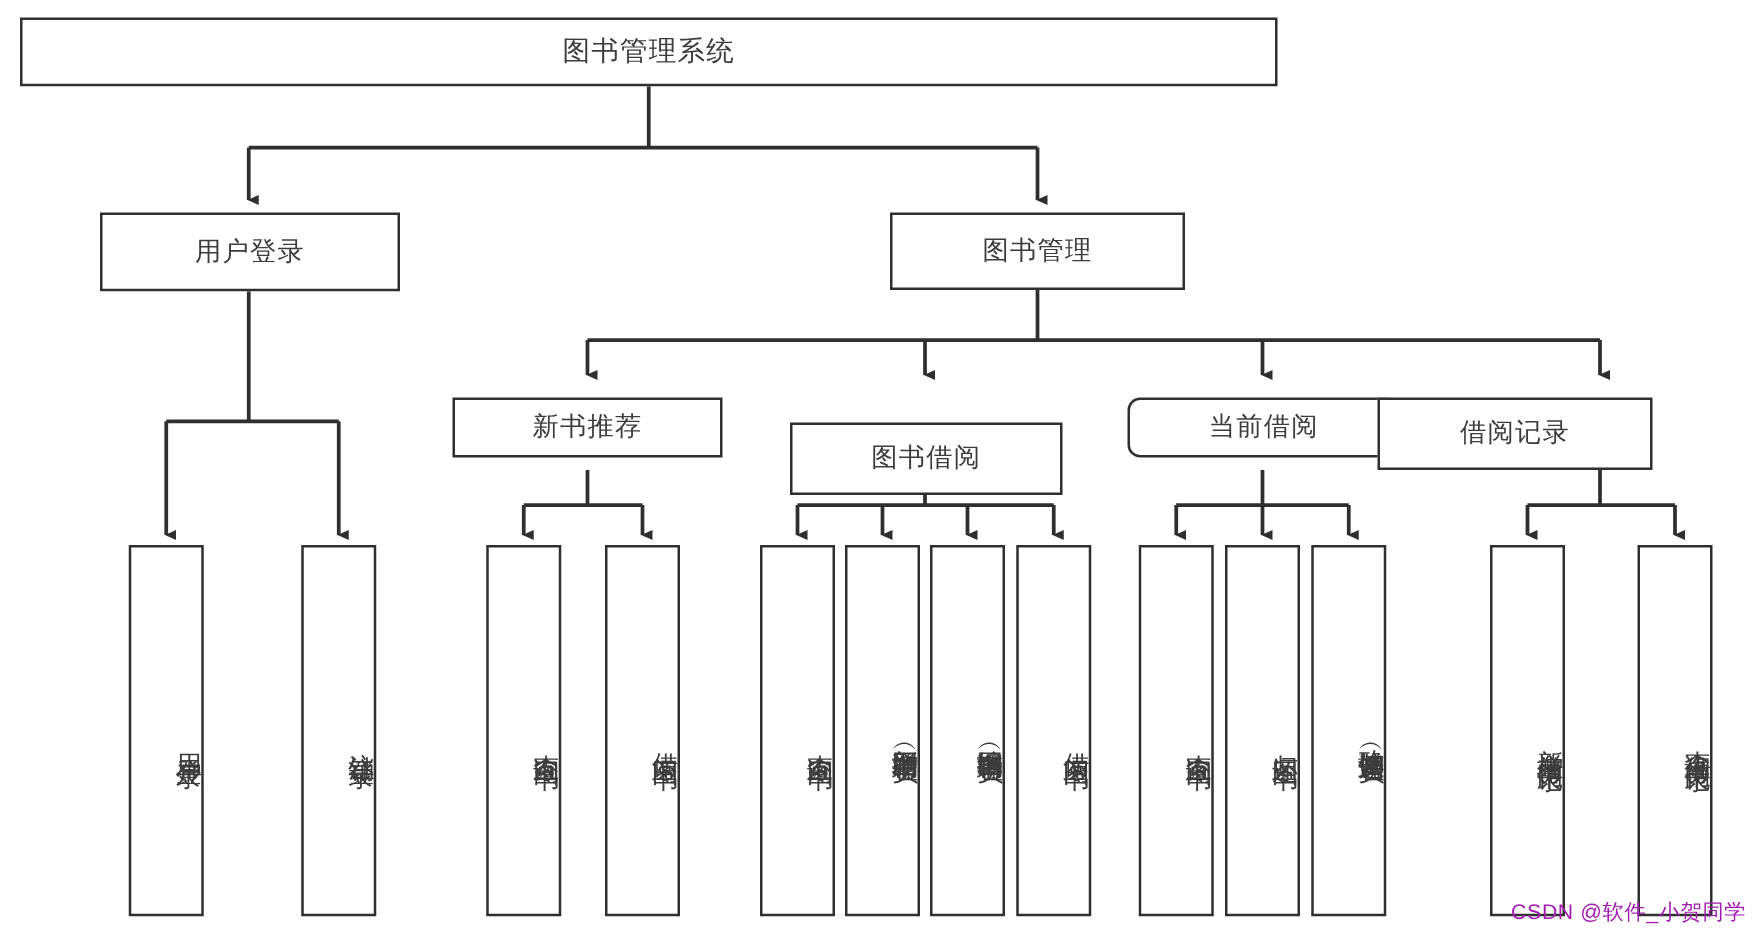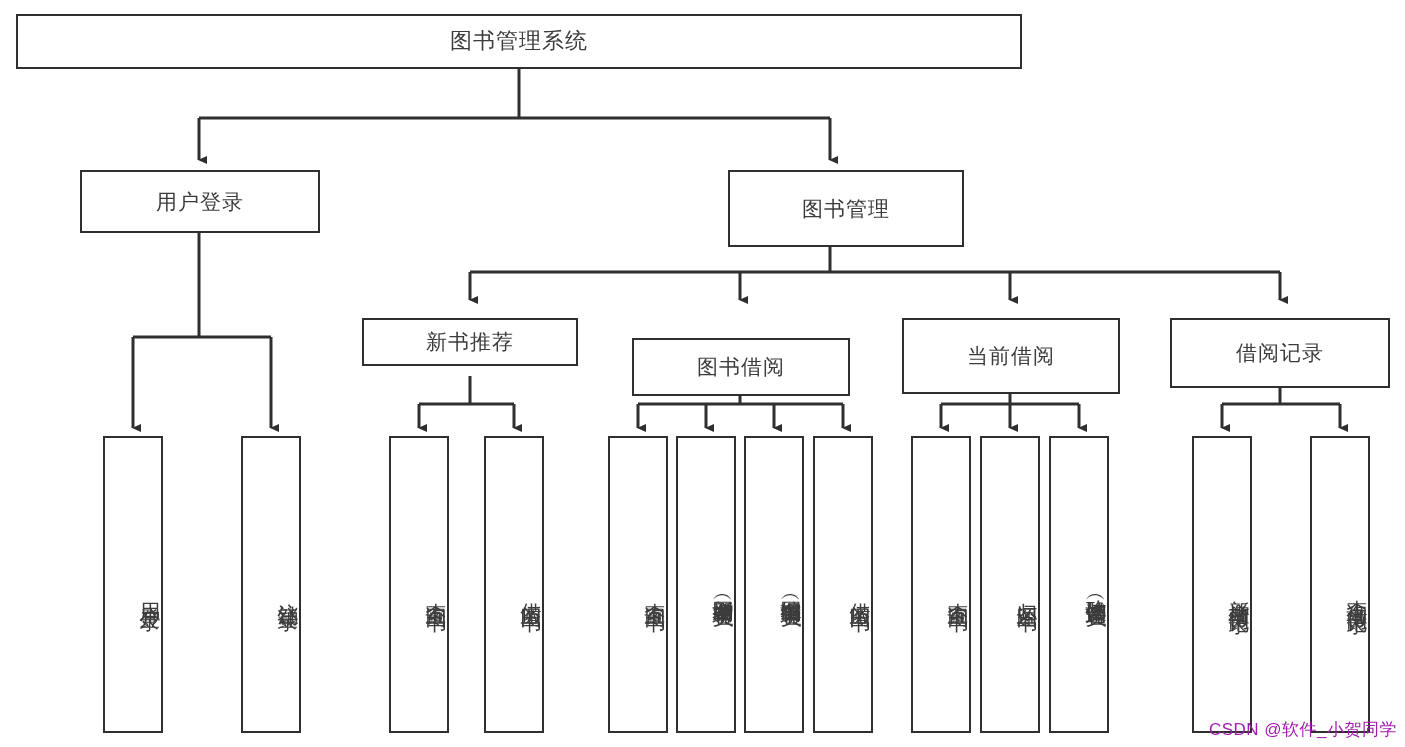--- a/index.html
+++ b/index.html
@@ -124,34 +124,34 @@
     </g>
   </svg>
 
   <div class="node h root" style="left:16px; top:14px; width:1006px; height:55px;">
     <span>图书管理系统</span>
   </div>
 
   <div class="node h" style="left:80px; top:170px; width:240px; height:63px;">
     <span>用户登录</span>
   </div>
-  <div class="node h" style="left:712px; top:170px; width:236px; height:77px;margin-left:16px;">
+  <div class="node h" style="left:712px; top:170px; width:236px; height:62px;">
     <span>图书管理</span>
   </div>
 
   <div class="node h" style="left:362px; top:318px; width:216px; height:48px;">
     <span>新书推荐</span>
   </div>
   <div class="node h" style="left:632px; top:318px; width:218px; height:58px;margin-top:20px;">
     <span>图书借阅</span>
   </div>
-  <div class="node h" style="left:902px; top:318px; width:218px; height:76px;">
+  <div class="node h" style="left:902px; top:318px; width:218px; height:48px;border-radius:10px;">
     <span>当前借阅</span>
   </div>
-  <div class="node h" style="left:1170px; top:318px; width:220px; height:70px;">
+  <div class="node h" style="left:1102px; top:318px; width:220px; height:58px;">
     <span>借阅记录</span>
   </div>
 
   <div class="node v" style="left:103px; top:436px; width:60px; height:297px;">
     <span>用户登录</span>
   </div>
   <div class="node v" style="left:241px; top:436px; width:60px; height:297px;">
     <span>注销登录</span>
   </div>
 

